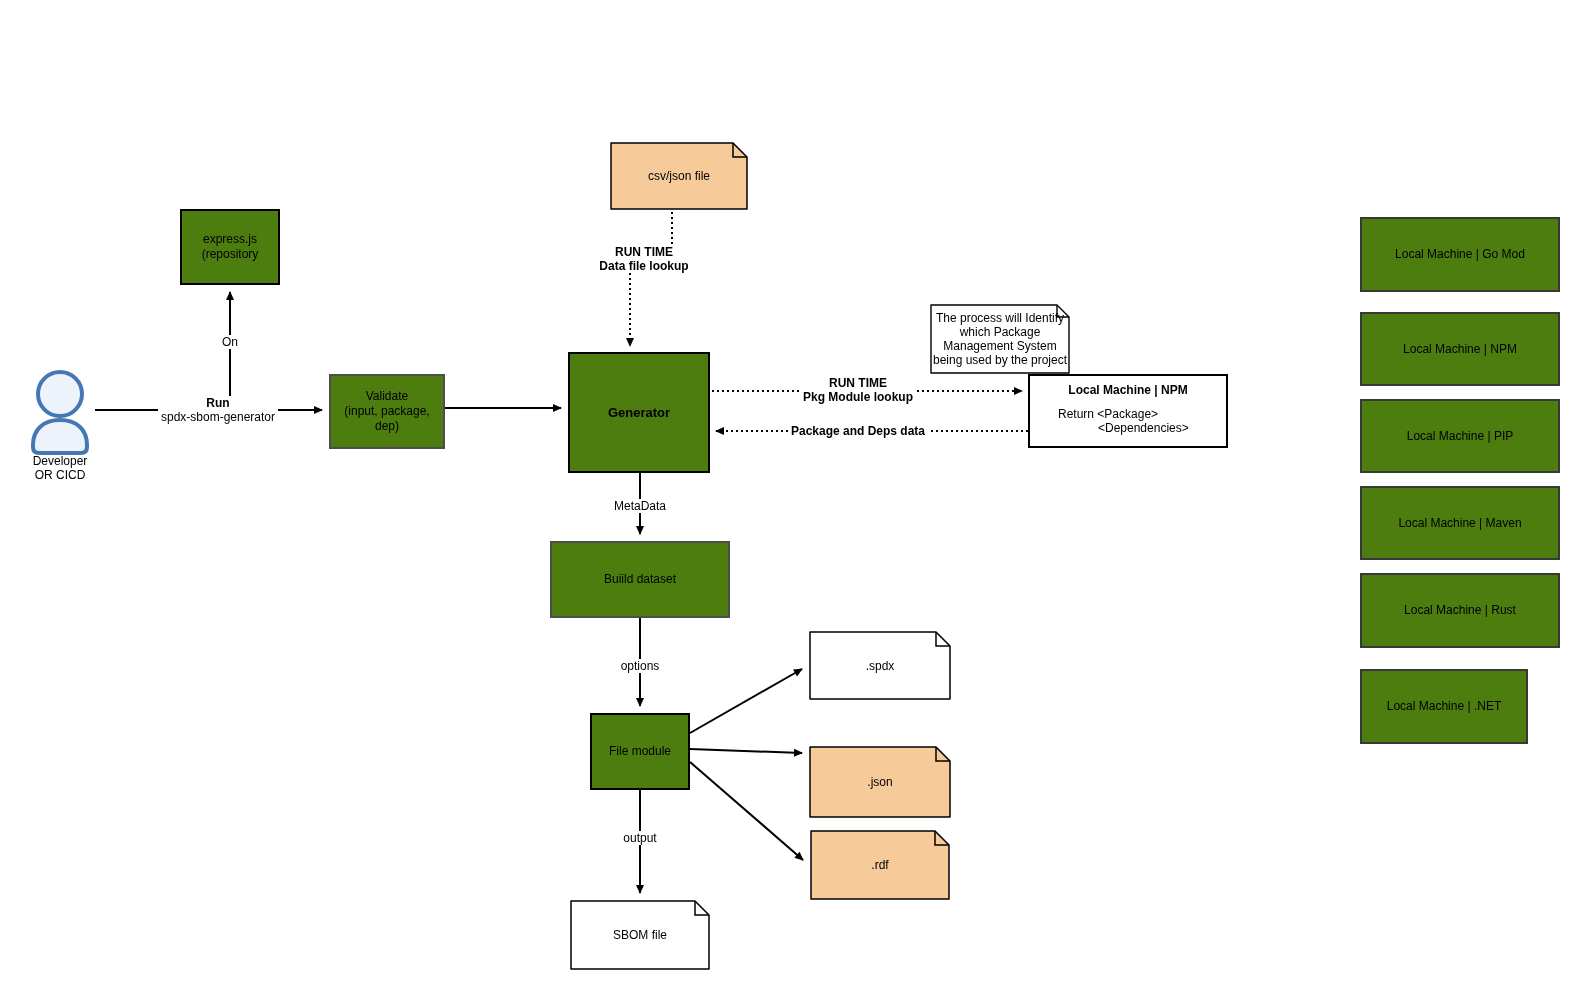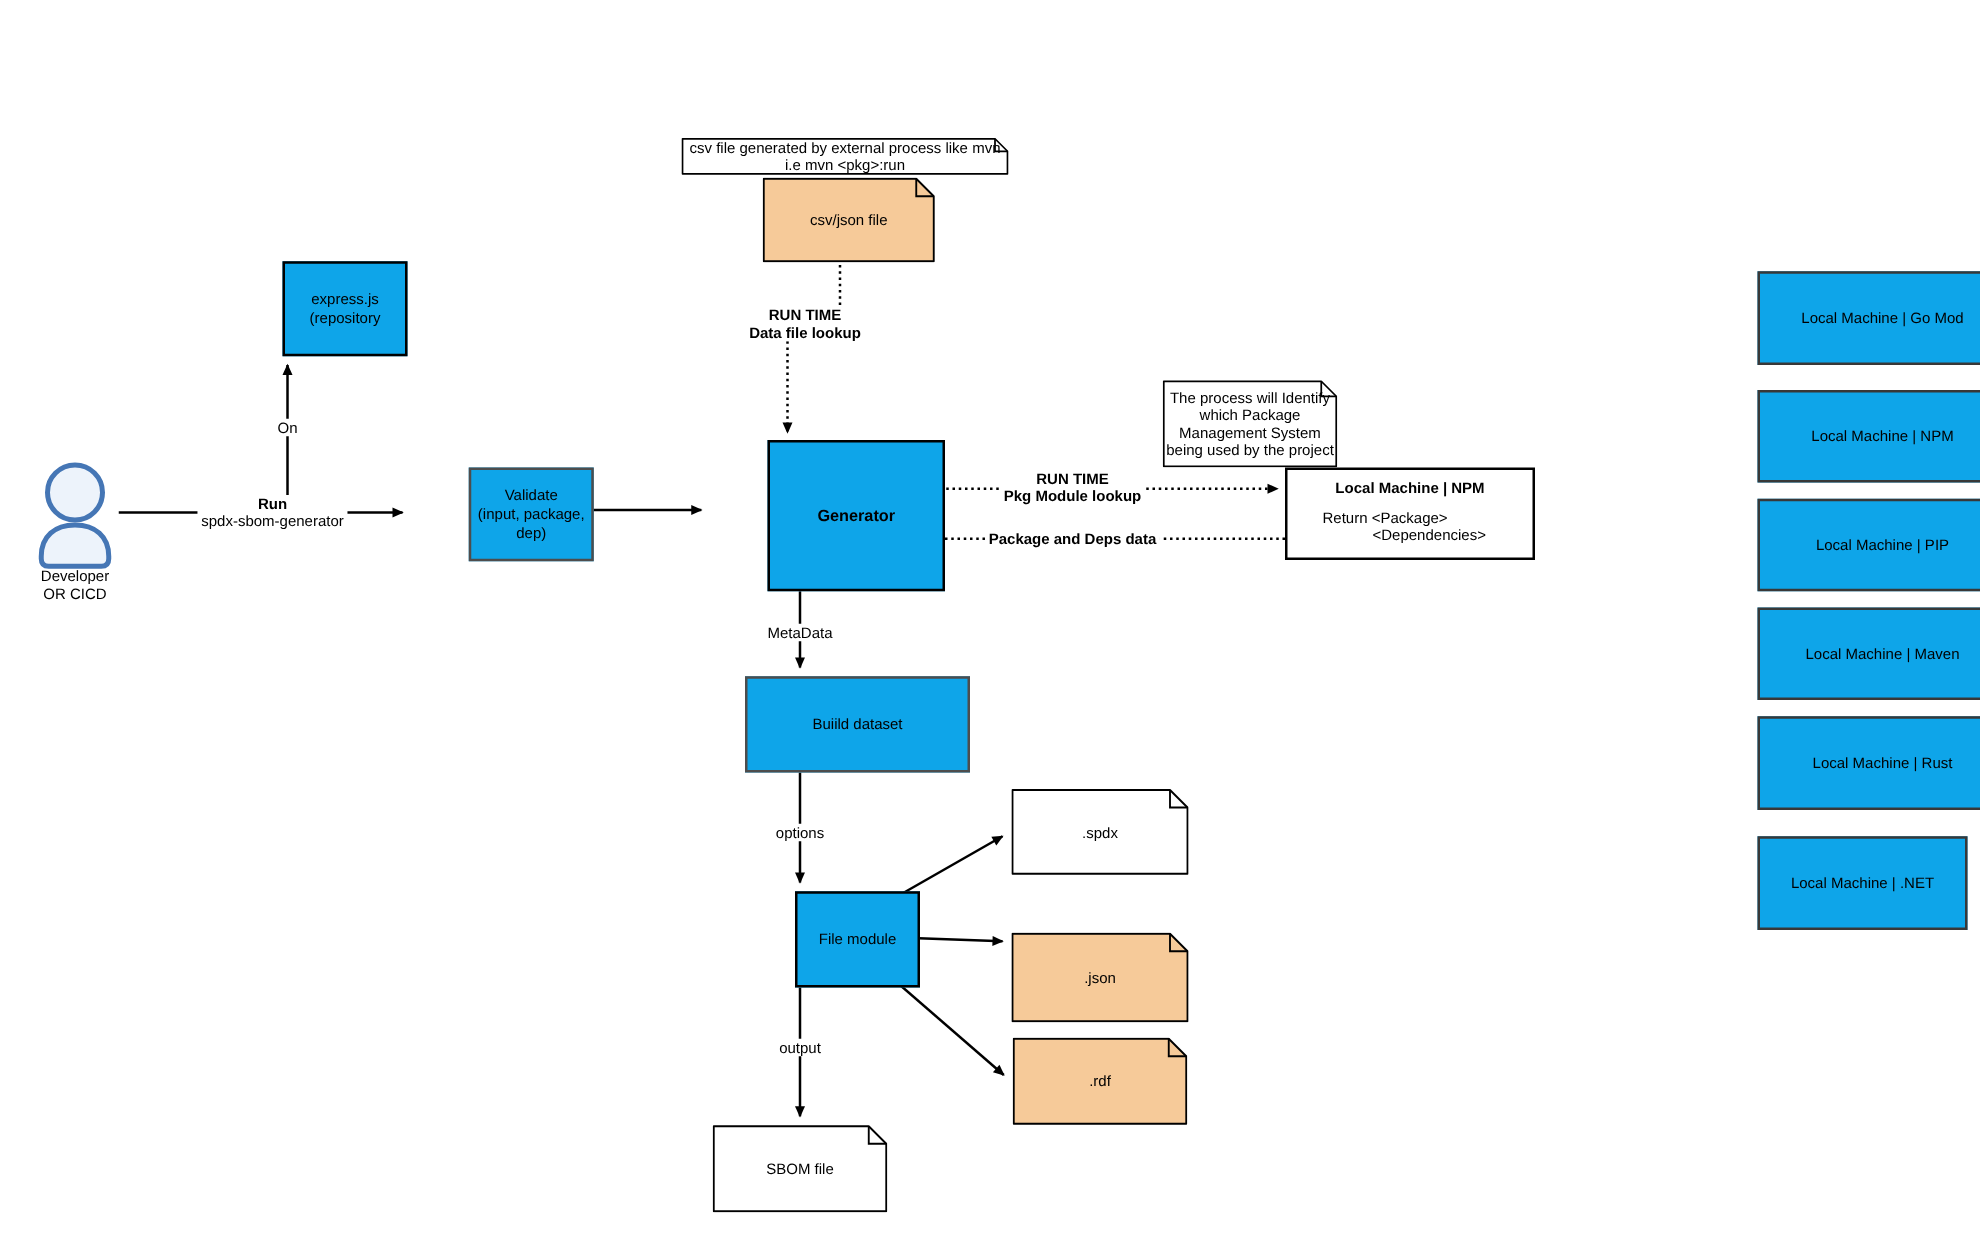--- a/index.html
+++ b/index.html
@@ -1,20 +1,20 @@
 <!DOCTYPE html>
 <html><head>
 <meta charset="utf-8">
 <style>
   html,body{margin:0;padding:0;background:#ffffff;}
   body{font-family:"Liberation Sans", sans-serif; color:#000;}
   #canvas{position:relative;width:1584px;height:990px;background:#ffffff;overflow:hidden;}
   svg.layer{position:absolute;left:0;top:0;}
-  .box{position:absolute;background:#0ea5e9;border:2px solid #000;display:flex;flex-direction:column;
-       align-items:center;justify-content:center;text-align:center;font-size:12px;line-height:15px;box-sizing:border-box;margin-left:46px;}
+  .box{position:absolute;background:#4d7c0f;border:2px solid #000;display:flex;flex-direction:column;
+       align-items:center;justify-content:center;text-align:center;font-size:12px;line-height:15px;box-sizing:border-box;}
   .box.gray{border-color:#4d4d4d;}
   .box.thin{border-width:2px;border-color:#383838;}
   .bold{font-weight:bold;}
   .doc{position:absolute;}
   .doc .lbl{position:absolute;left:0;top:0;width:100%;height:100%;display:flex;align-items:center;
        justify-content:center;text-align:center;font-size:12px;line-height:14px;}
   .note-lbl{font-size:11px;line-height:13px;}
   .edge-label{position:absolute;transform:translate(-50%,-50%);background:#ffffff;text-align:center;
        font-size:12px;line-height:14px;padding:0 3px;white-space:nowrap;}
   .npm-box{position:absolute;background:#fff;border:2px solid #000;box-sizing:border-box;font-size:12px;}
@@ -58,21 +58,21 @@
   <div class="actor-label" style="left:0px;top:454px;width:120px;">
     <div>Developer</div>
     <div>OR CICD</div>
   </div>
 
   <div class="box" style="left:180px;top:209px;width:100px;height:76px;">
     <div>express.js</div>
     <div>(repository</div>
   </div>
 
-  <div class="box gray" style="left:329px;top:374px;width:100px;height:75px;">
+  <div class="box gray" style="left:329px;top:374px;width:116px;height:75px;">
     <div>Validate</div>
     <div>(input, package,</div>
     <div>dep)</div>
   </div>
 
   <div class="box" style="left:568px;top:352px;width:142px;height:121px;font-size:13px;">
     <div class="bold">Generator</div>
   </div>
 
   <div class="box gray" style="left:550px;top:541px;width:180px;height:77px;">
@@ -82,32 +82,20 @@
   <div class="box" style="left:590px;top:713px;width:100px;height:77px;">
     <div>File module</div>
   </div>
 
   <div class="npm-box" style="left:1028px;top:374px;width:200px;height:74px;">
     <div class="title">Local Machine | NPM</div>
     <div class="ret">Return &lt;Package&gt;</div>
     <div class="ret2">&lt;Dependencies&gt;</div>
   </div>
 
-  <div class="doc" style="left:545px;top:110px;width:262px;height:30px;">
-    <svg width="262" height="30">
-      <path d="M1,1 L251,1 L261,11 L261,29 L1,29 Z" fill="#ffffff" stroke="#000" stroke-width="1.4" stroke-linejoin="round"></path>
-      <path d="M251,1 L251,11 L261,11" fill="none" stroke="#000" stroke-width="1.4"></path>
-    </svg>
-    <div class="lbl note-lbl">
-      <div>
-        <div>csv file generated by external process like mvn</div>
-        <div>i.e mvn &lt;pkg&gt;:run</div>
-      </div>
-    </div>
-  </div>
 
   <div class="doc" style="left:610px;top:142px;width:138px;height:68px;">
     <svg width="138" height="68">
       <path d="M1,1 L123,1 L137,15 L137,67 L1,67 Z" fill="#f6ca99" stroke="#000" stroke-width="1.5" stroke-linejoin="round"></path>
       <path d="M123,1 L123,15 L137,15" fill="none" stroke="#000" stroke-width="1.5"></path>
     </svg>
     <div class="lbl">csv/json file</div>
   </div>
 
   <div class="doc" style="left:930px;top:304px;width:140px;height:70px;">

